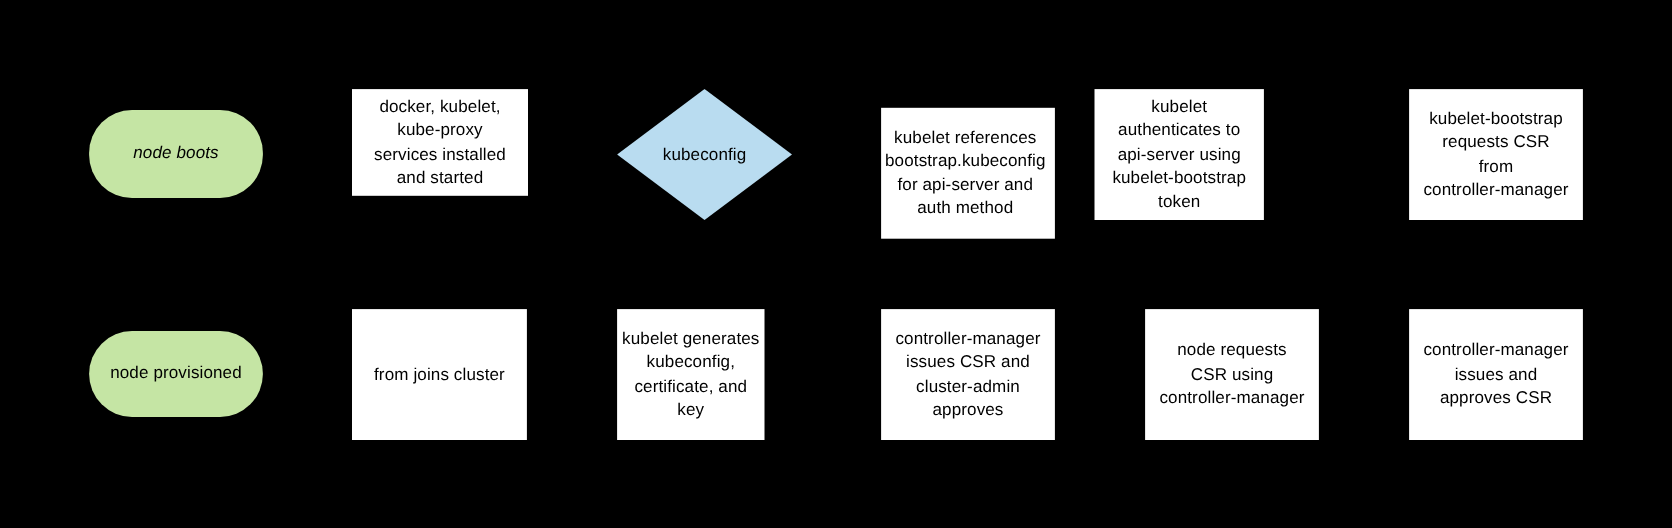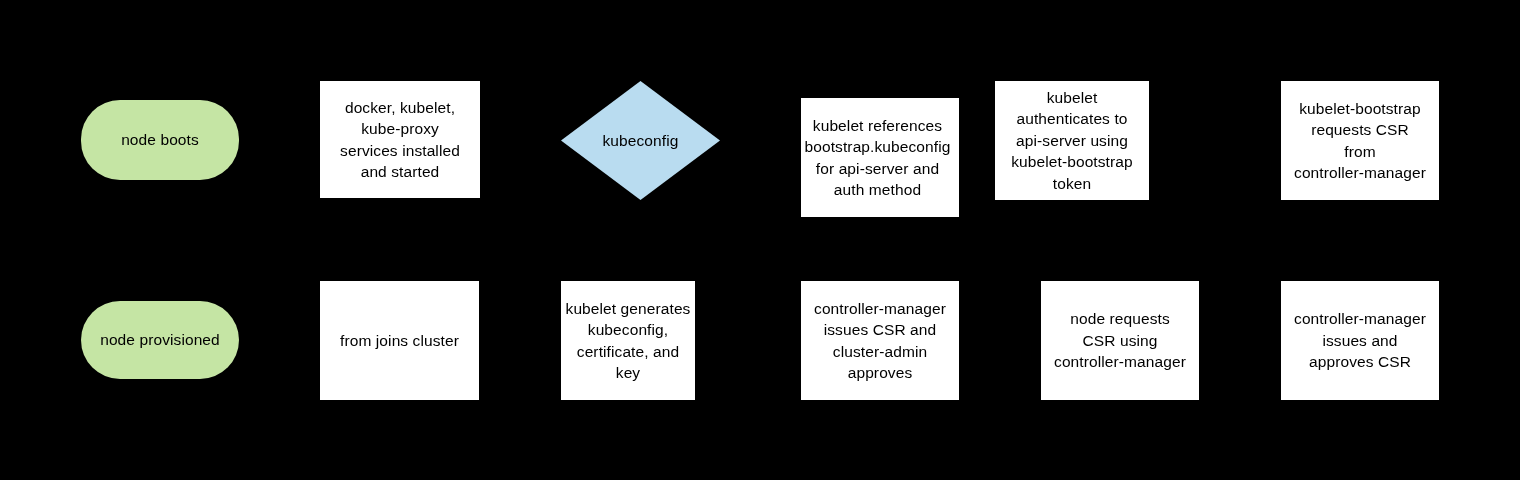--- a/index.html
+++ b/index.html
@@ -72,22 +72,22 @@
   .node.shape-diamond .label {
     width: auto;
     padding: 0;
   }
 </style>
 </head>
 <body>
 
 <div id="canvas" style="width: 1520px; height: 480px; background: rgb(0, 0, 0);">
   <div id="row-top">
-      <div class="node shape-pill" style="left: 81px; top: 100px; width: 158px; height: 80px;"><span class="label">node boots</span></div>
-      <div class="node shape-box" style="left: 320px; top: 81px; width: 160px; height: 117px;"><span class="label">docker, kubelet,
+      <div class="node shape-pill" style="left: 81px; top: 100px; width: 158px; height: 80px; font-style: italic;"><span class="label">node boots</span></div>
+      <div class="node shape-box" style="left: 320px; top: 81px; width: 160px; height: 97px;"><span class="label">docker, kubelet,
 kube-proxy
 services installed
 and started</span></div>
       <div class="node shape-diamond" style="left: 561px; top: 81px; width: 159px; height: 119px;"><div class="diamond-fill"></div><span class="label">kubeconfig</span></div>
       <div class="node shape-box overflow" style="left: 801px; top: 98px; width: 158px; height: 119px;"><span class="label">kubelet references
 bootstrap.kubeconfig
 for api-server and
 auth method</span></div>
       <div class="node shape-box" style="left: 995px; top: 81px; width: 154px; height: 119px;"><span class="label">kubelet
 authenticates to

